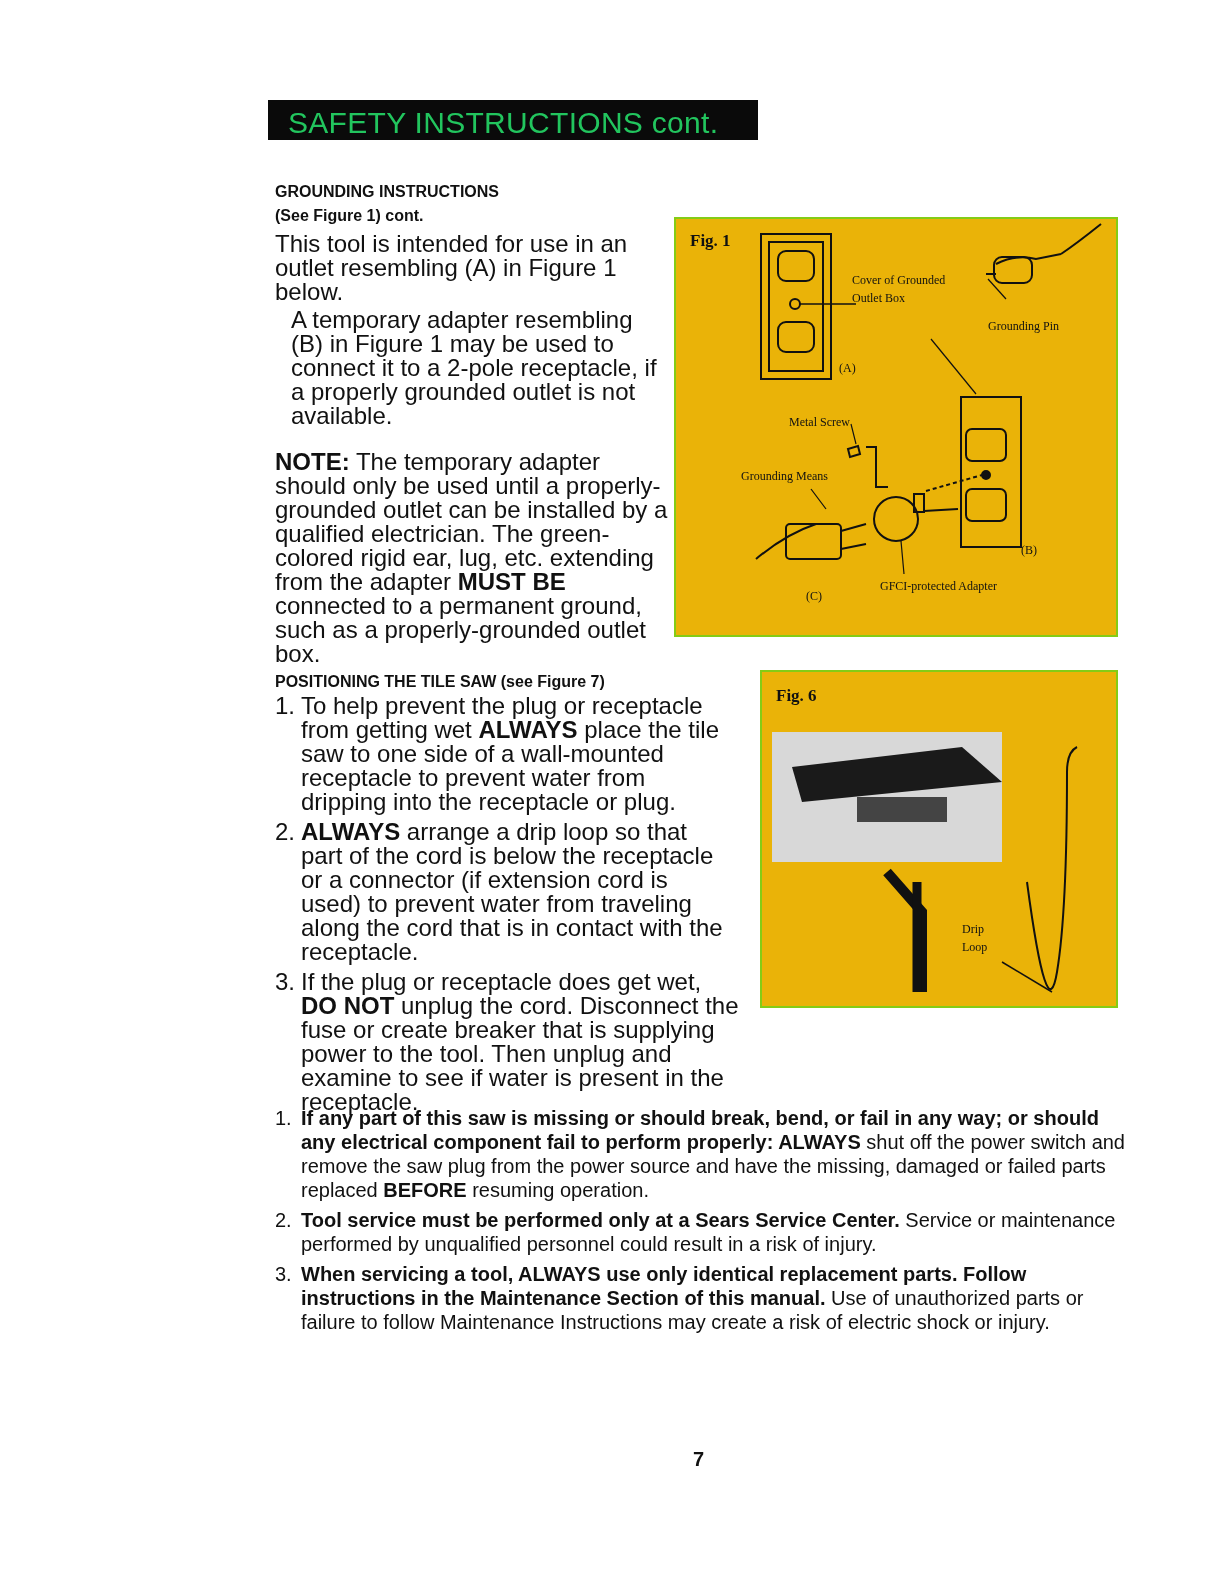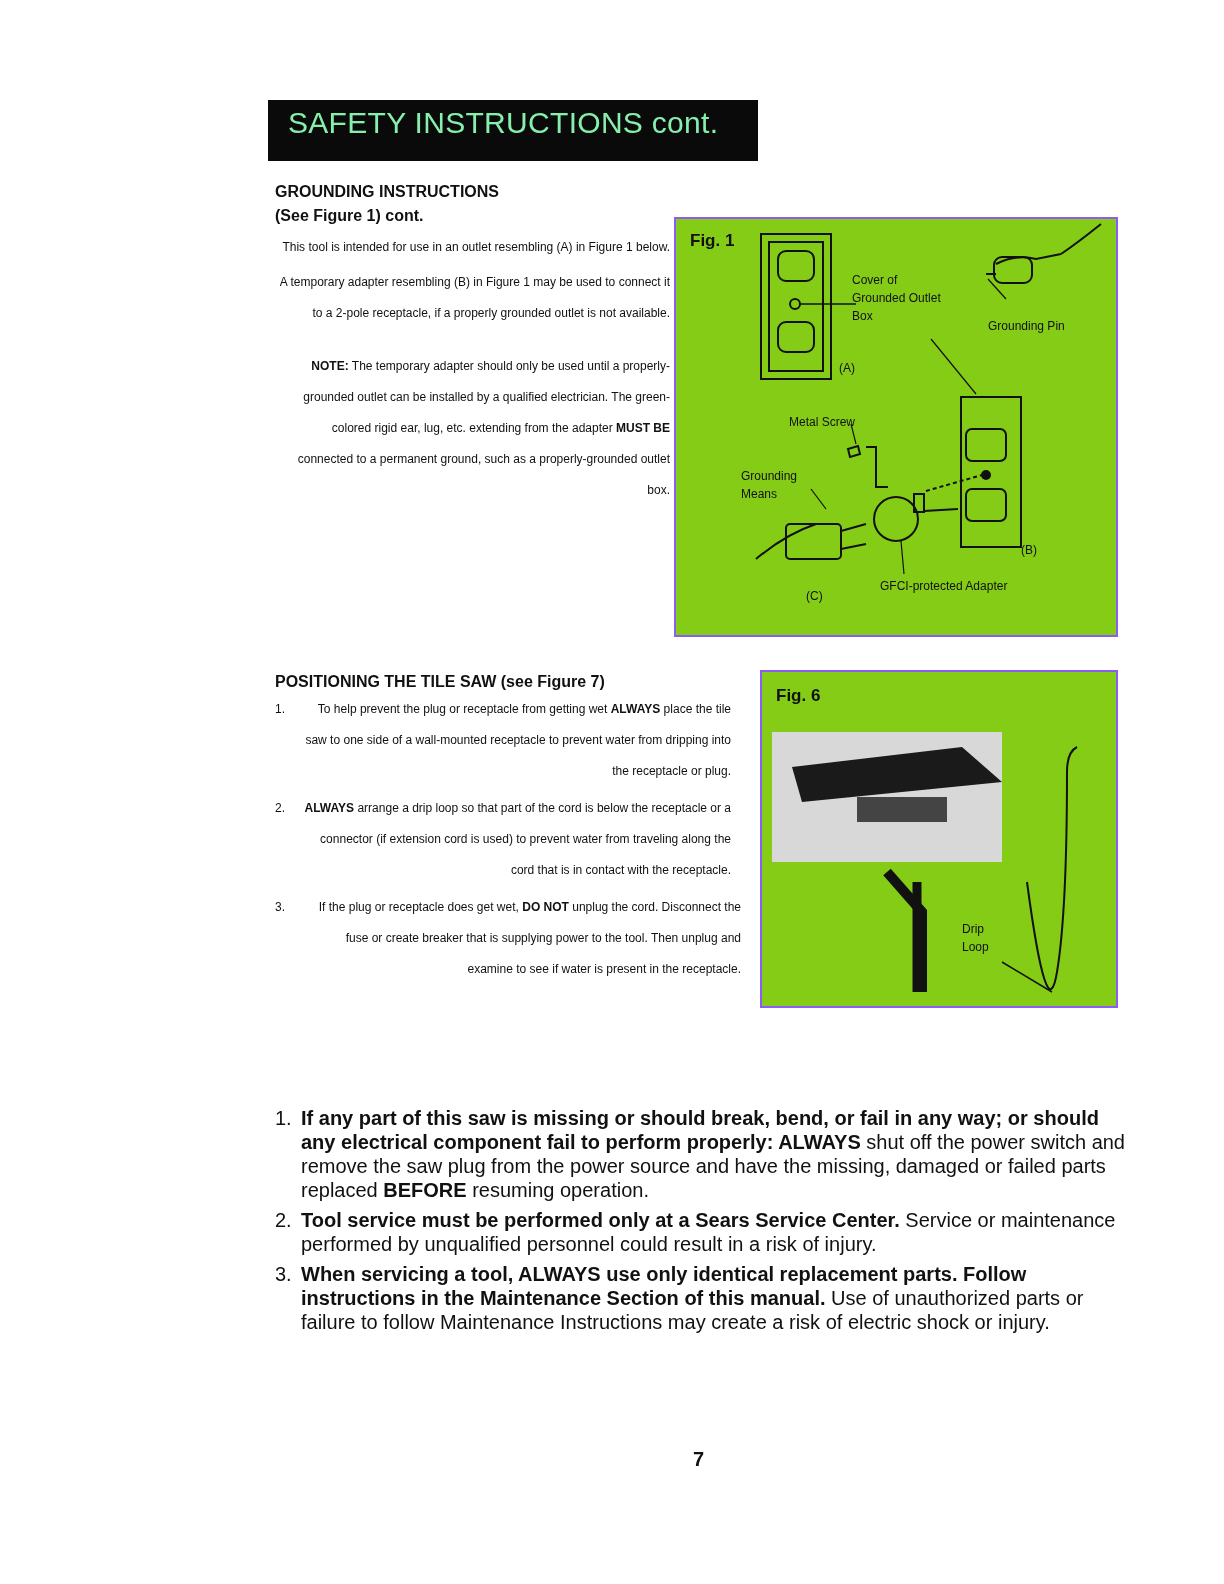--- a/index.html
+++ b/index.html
@@ -1,40 +1,40 @@
 <!DOCTYPE html>
 <html><head>
 <meta charset="utf-8">
 <style>
   html,body{margin:0;padding:0;background:#fff;}
   body{width:1224px;height:1584px;position:relative;overflow:hidden;font-family:"Liberation Sans",sans-serif;color:#111;}
-  .banner{position:absolute;left:268px;top:100px;width:490px;height:61px;background:#0a0a0a;color:#86efac;font-size:30px;line-height:46px;padding-left:20px;box-sizing:border-box;letter-spacing:0.3px;}
+  .banner{position:absolute;left:268px;top:100px;width:490px;height:40px;background:#0a0a0a;color:#22c55e;font-size:30px;line-height:46px;padding-left:20px;box-sizing:border-box;letter-spacing:0.3px;}
   .h{font-weight:bold;font-size:16px;line-height:24px;}
-  .p{font-size:12px;line-height:31px;text-align:right;}
+  .p{font-size:24px;line-height:24px;}
   .abs{position:absolute;}
   b{font-weight:bold;}
-  .fig{position:absolute;border:2px solid #8b5cf6;background:#84cc16;}
+  .fig{position:absolute;border:2px solid #84cc16;background:#eab308;font-family:Liberation Serif, serif;}
   .figlabel{position:absolute;font-weight:bold;font-size:17px;}
   .cap{position:absolute;font-size:12px;line-height:18px;}
   ol{margin:0;padding:0;list-style:none;}
   .li{position:relative;padding-left:26px;}
   .li .n{position:absolute;left:0;top:0;}
   .svc .li{font-family:"Liberation Sans",sans-serif;font-size:20px;line-height:24px;}
   .pagenum{position:absolute;left:693px;top:1448px;font-weight:bold;font-size:20px;}
 </style>
 </head>
 <body>
 
 <div class="banner">SAFETY INSTRUCTIONS cont.</div>
 
 <div class="abs" style="left:275px;top:180px;width:395px;">
   <div class="h">GROUNDING INSTRUCTIONS</div>
   <div class="h">(See Figure 1) cont.</div>
   <div class="p" style="margin-top:4px;">This tool is intended for use in an outlet resembling (A) in Figure 1 below.</div>
-  <div class="p" style="margin-top:4px;">A temporary adapter resembling (B) in Figure 1 may be used to connect it to a 2-pole receptacle, if a properly grounded outlet is not available.</div>
+  <div class="p" style="margin-top:4px;margin-left:16px;">A temporary adapter resembling (B) in Figure 1 may be used to connect it to a 2-pole receptacle, if a properly grounded outlet is not available.</div>
   <div class="p" style="margin-top:22px;"><b>NOTE:</b><span> The temporary adapter should only be used until a properly-grounded outlet can be installed by a qualified electrician. The green-colored rigid ear, lug, etc. extending from the adapter </span><b>MUST BE</b><span> connected to a permanent ground, such as a properly-grounded outlet box.</span></div>
 </div>
 
 <div class="fig" style="left:674px;top:217px;width:440px;height:416px;">
   <div class="figlabel" style="left:14px;top:12px;">Fig. 1</div>
   <svg width="440" height="416" style="position:absolute;left:0;top:0;">
     <g fill="none" stroke="#111" stroke-width="2">
 
       <rect x="85" y="15" width="70" height="145"></rect>
       <rect x="93" y="23" width="54" height="129"></rect>

